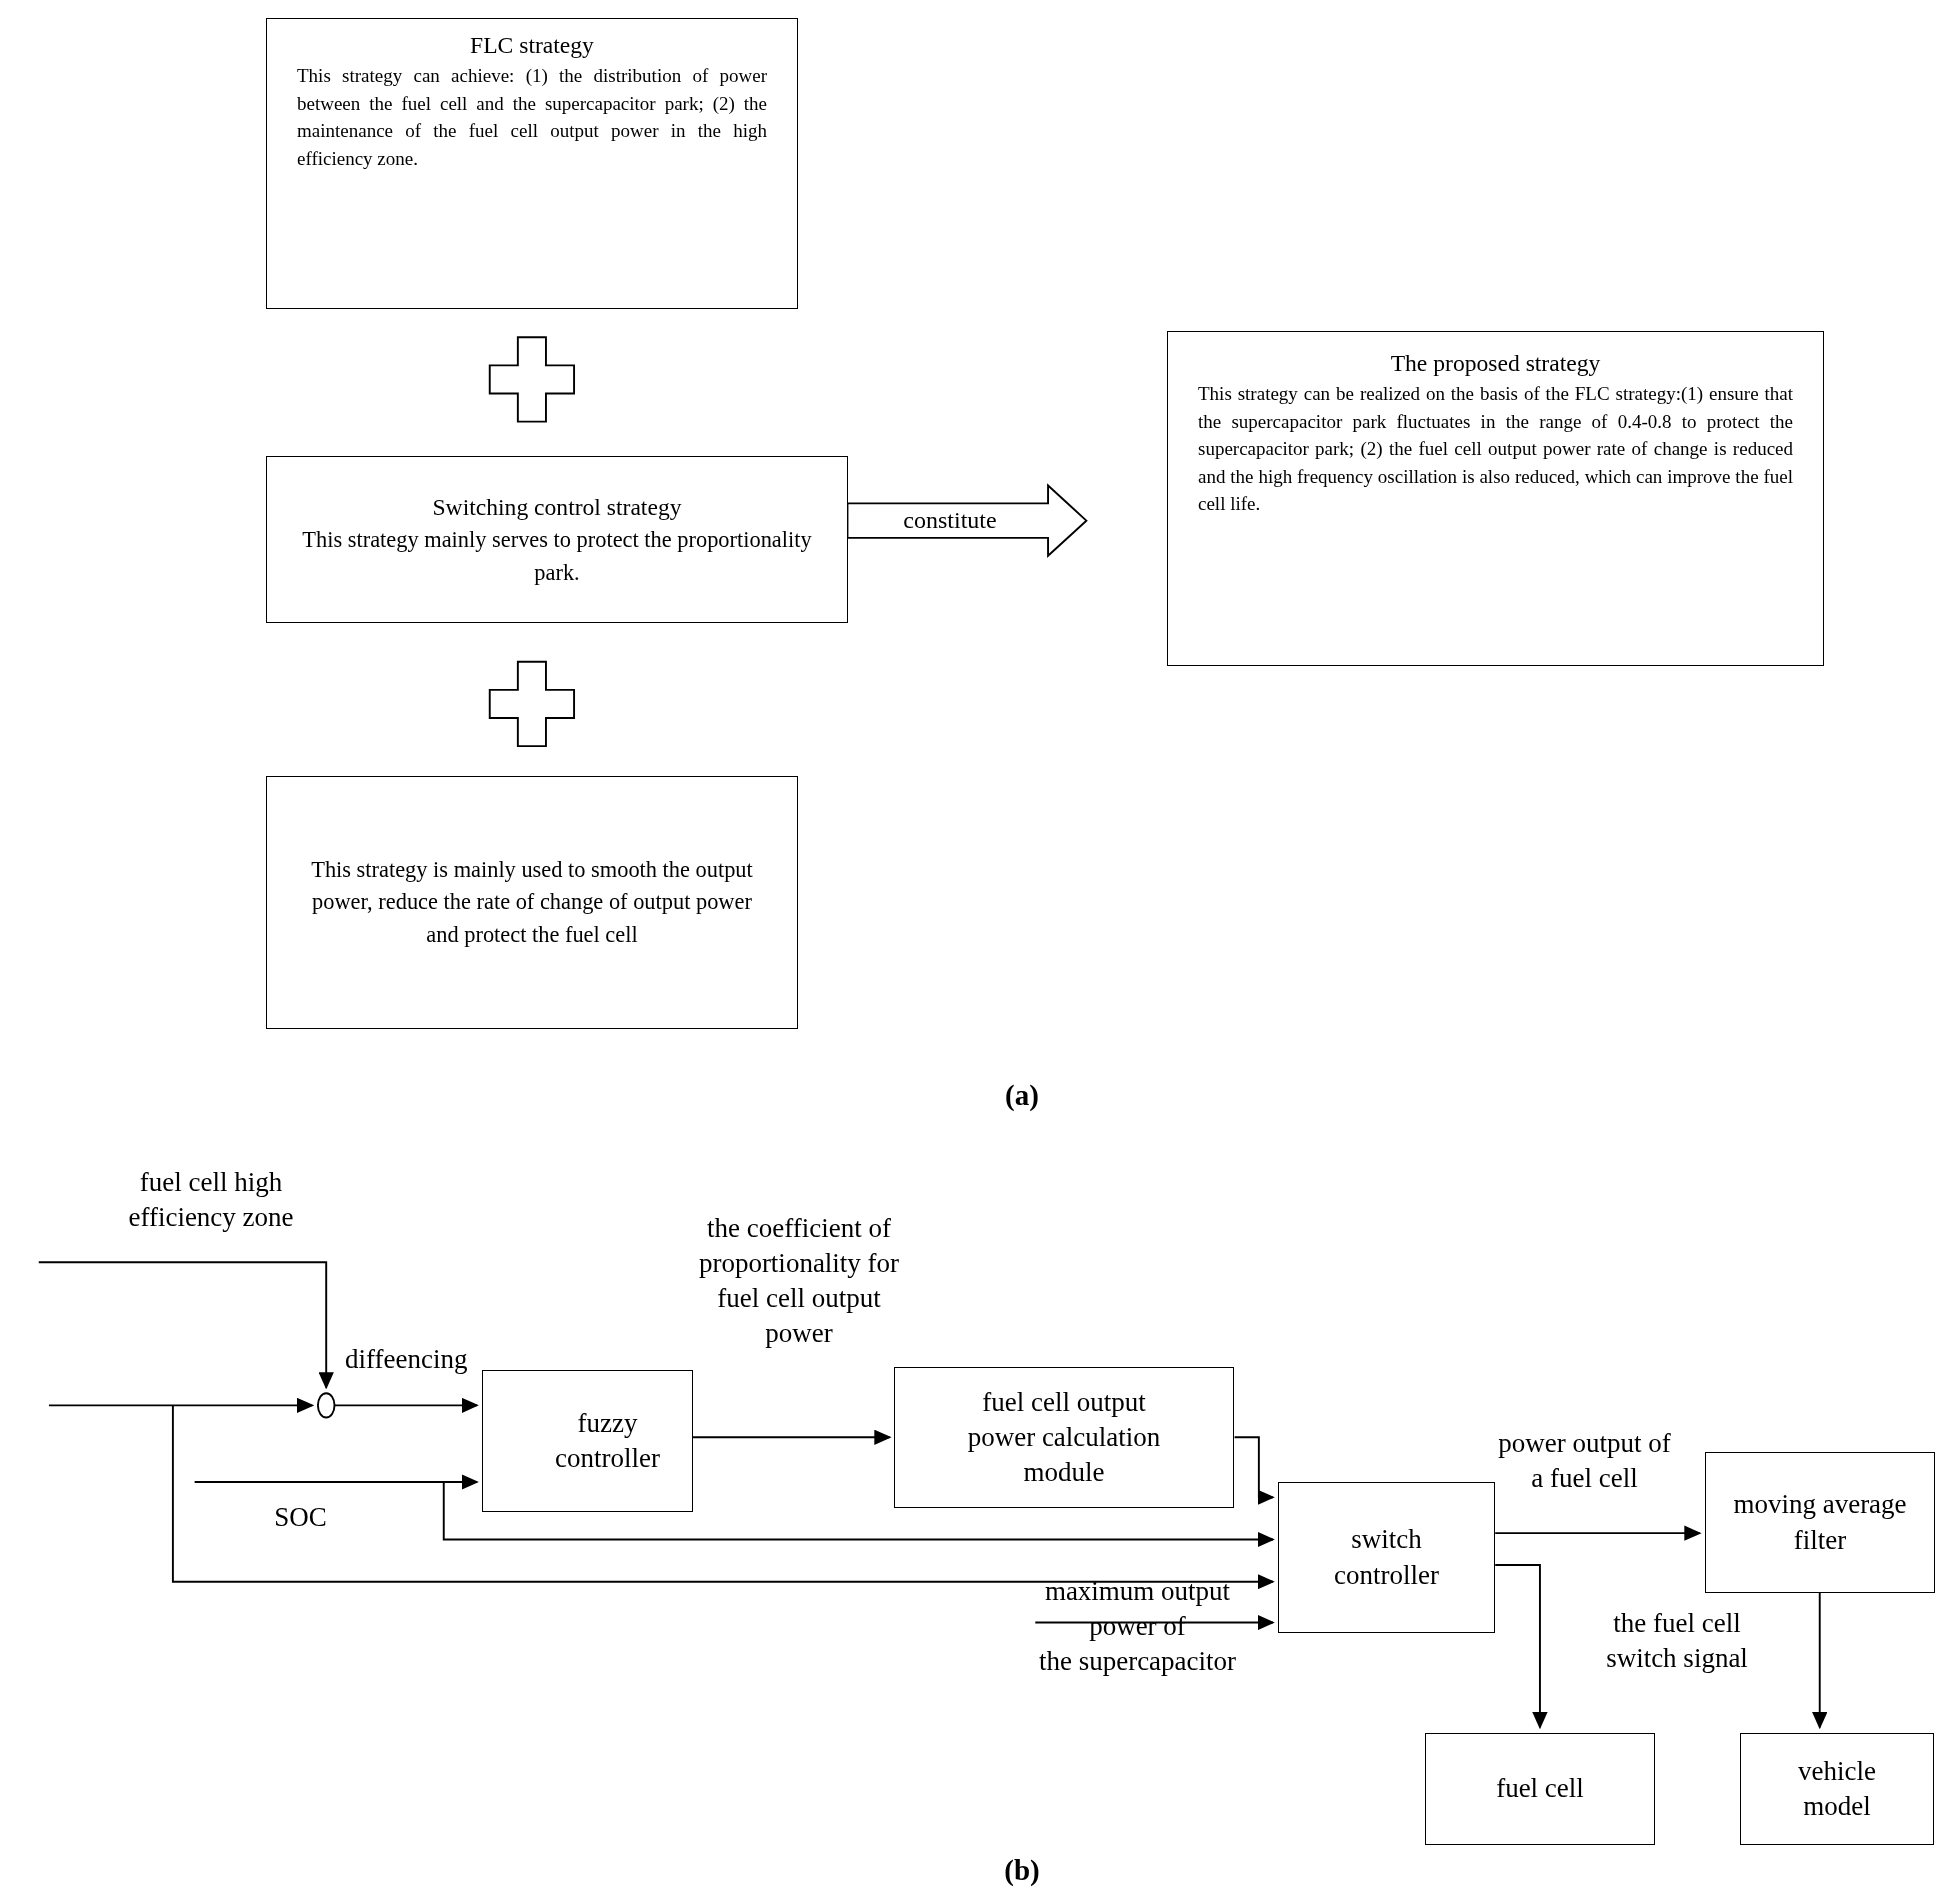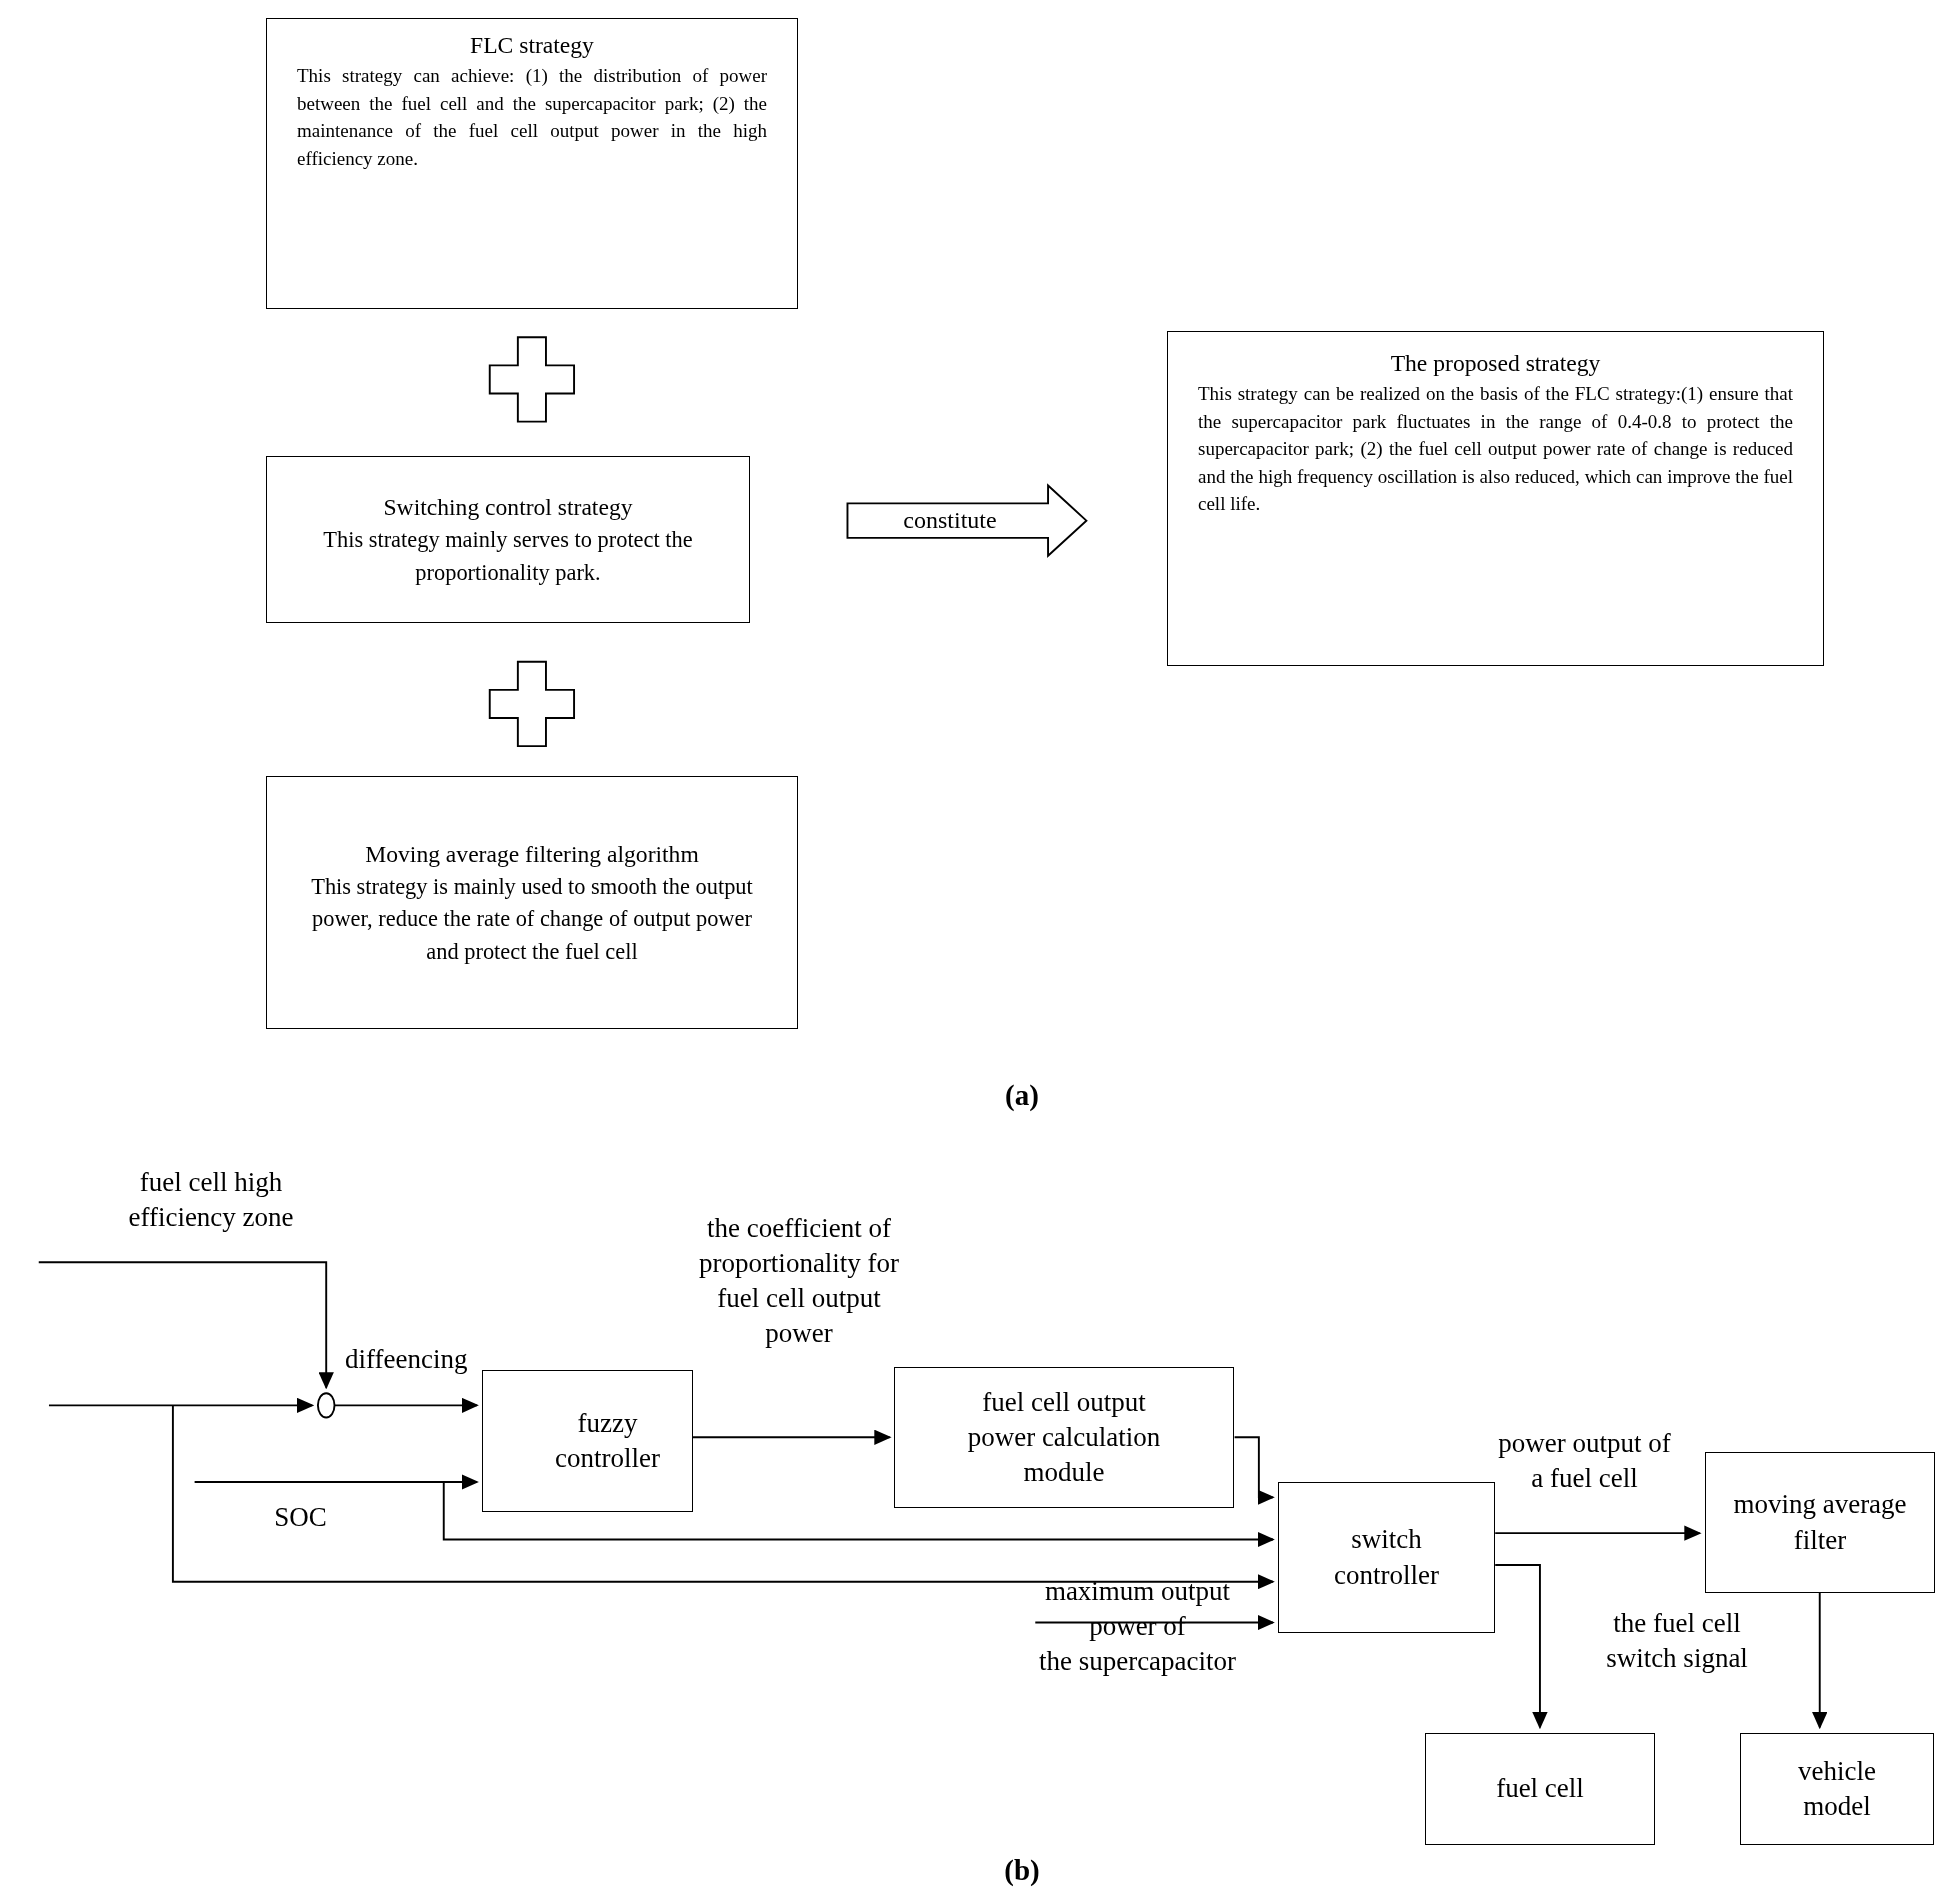--- a/index.html
+++ b/index.html
@@ -73,27 +73,26 @@
     <polyline points="2340,2400 2660,2400" fill="none" stroke="#000" stroke-width="3" marker-end="url(#arr)"></polyline>
     <polyline points="2340,2450 2410,2450 2410,2704" fill="none" stroke="#000" stroke-width="3" marker-end="url(#arr)"></polyline>
     <polyline points="2848,2492 2848,2704" fill="none" stroke="#000" stroke-width="3" marker-end="url(#arr)"></polyline>
   </svg>
 
   <div class="box abox" style="left:266px; top:18px; width:532px; height:291px; position:absolute;">
     <div class="title">FLC strategy</div>
     <div class="body-just">This strategy can achieve: (1) the distribution of power between the fuel cell and the supercapacitor park; (2) the maintenance of the fuel cell output power in the high efficiency zone.</div>
   </div>
 
-  <div class="box abox vcenter" style="left:266px; top:456px; width:484px; height:167px; position:absolute;">
+  <div class="box abox vcenter" style="left:266px; top:456px; width:582px; height:167px; position:absolute;">
     <div class="title">Switching control strategy</div>
     <div class="body-center">This strategy mainly serves to protect the proportionality park.</div>
   </div>
 
   <div class="box abox vcenter" style="left:266px; top:776px; width:532px; height:253px; position:absolute;">
-    <div class="title">Moving average filtering algorithm</div>
     <div class="body-center">This strategy is mainly used to smooth the output power, reduce the rate of change of output power and protect the fuel cell</div>
   </div>
 
   <div class="constitute-label" style="left:854px; top:506px; width:192px;">constitute</div>
 
   <div class="box abox" style="left:1123px; top:331px; width:657px; height:335px; position:absolute; padding-top:14px;margin-left:44px;">
     <div class="title">The proposed strategy</div>
     <div class="body-just">This strategy can be realized on the basis of the FLC strategy:(1) ensure that the supercapacitor park fluctuates in the range of 0.4-0.8 to protect the supercapacitor park; (2) the fuel cell output power rate of change is reduced and the high frequency oscillation is also reduced, which can improve the fuel cell life.</div>
   </div>
 

